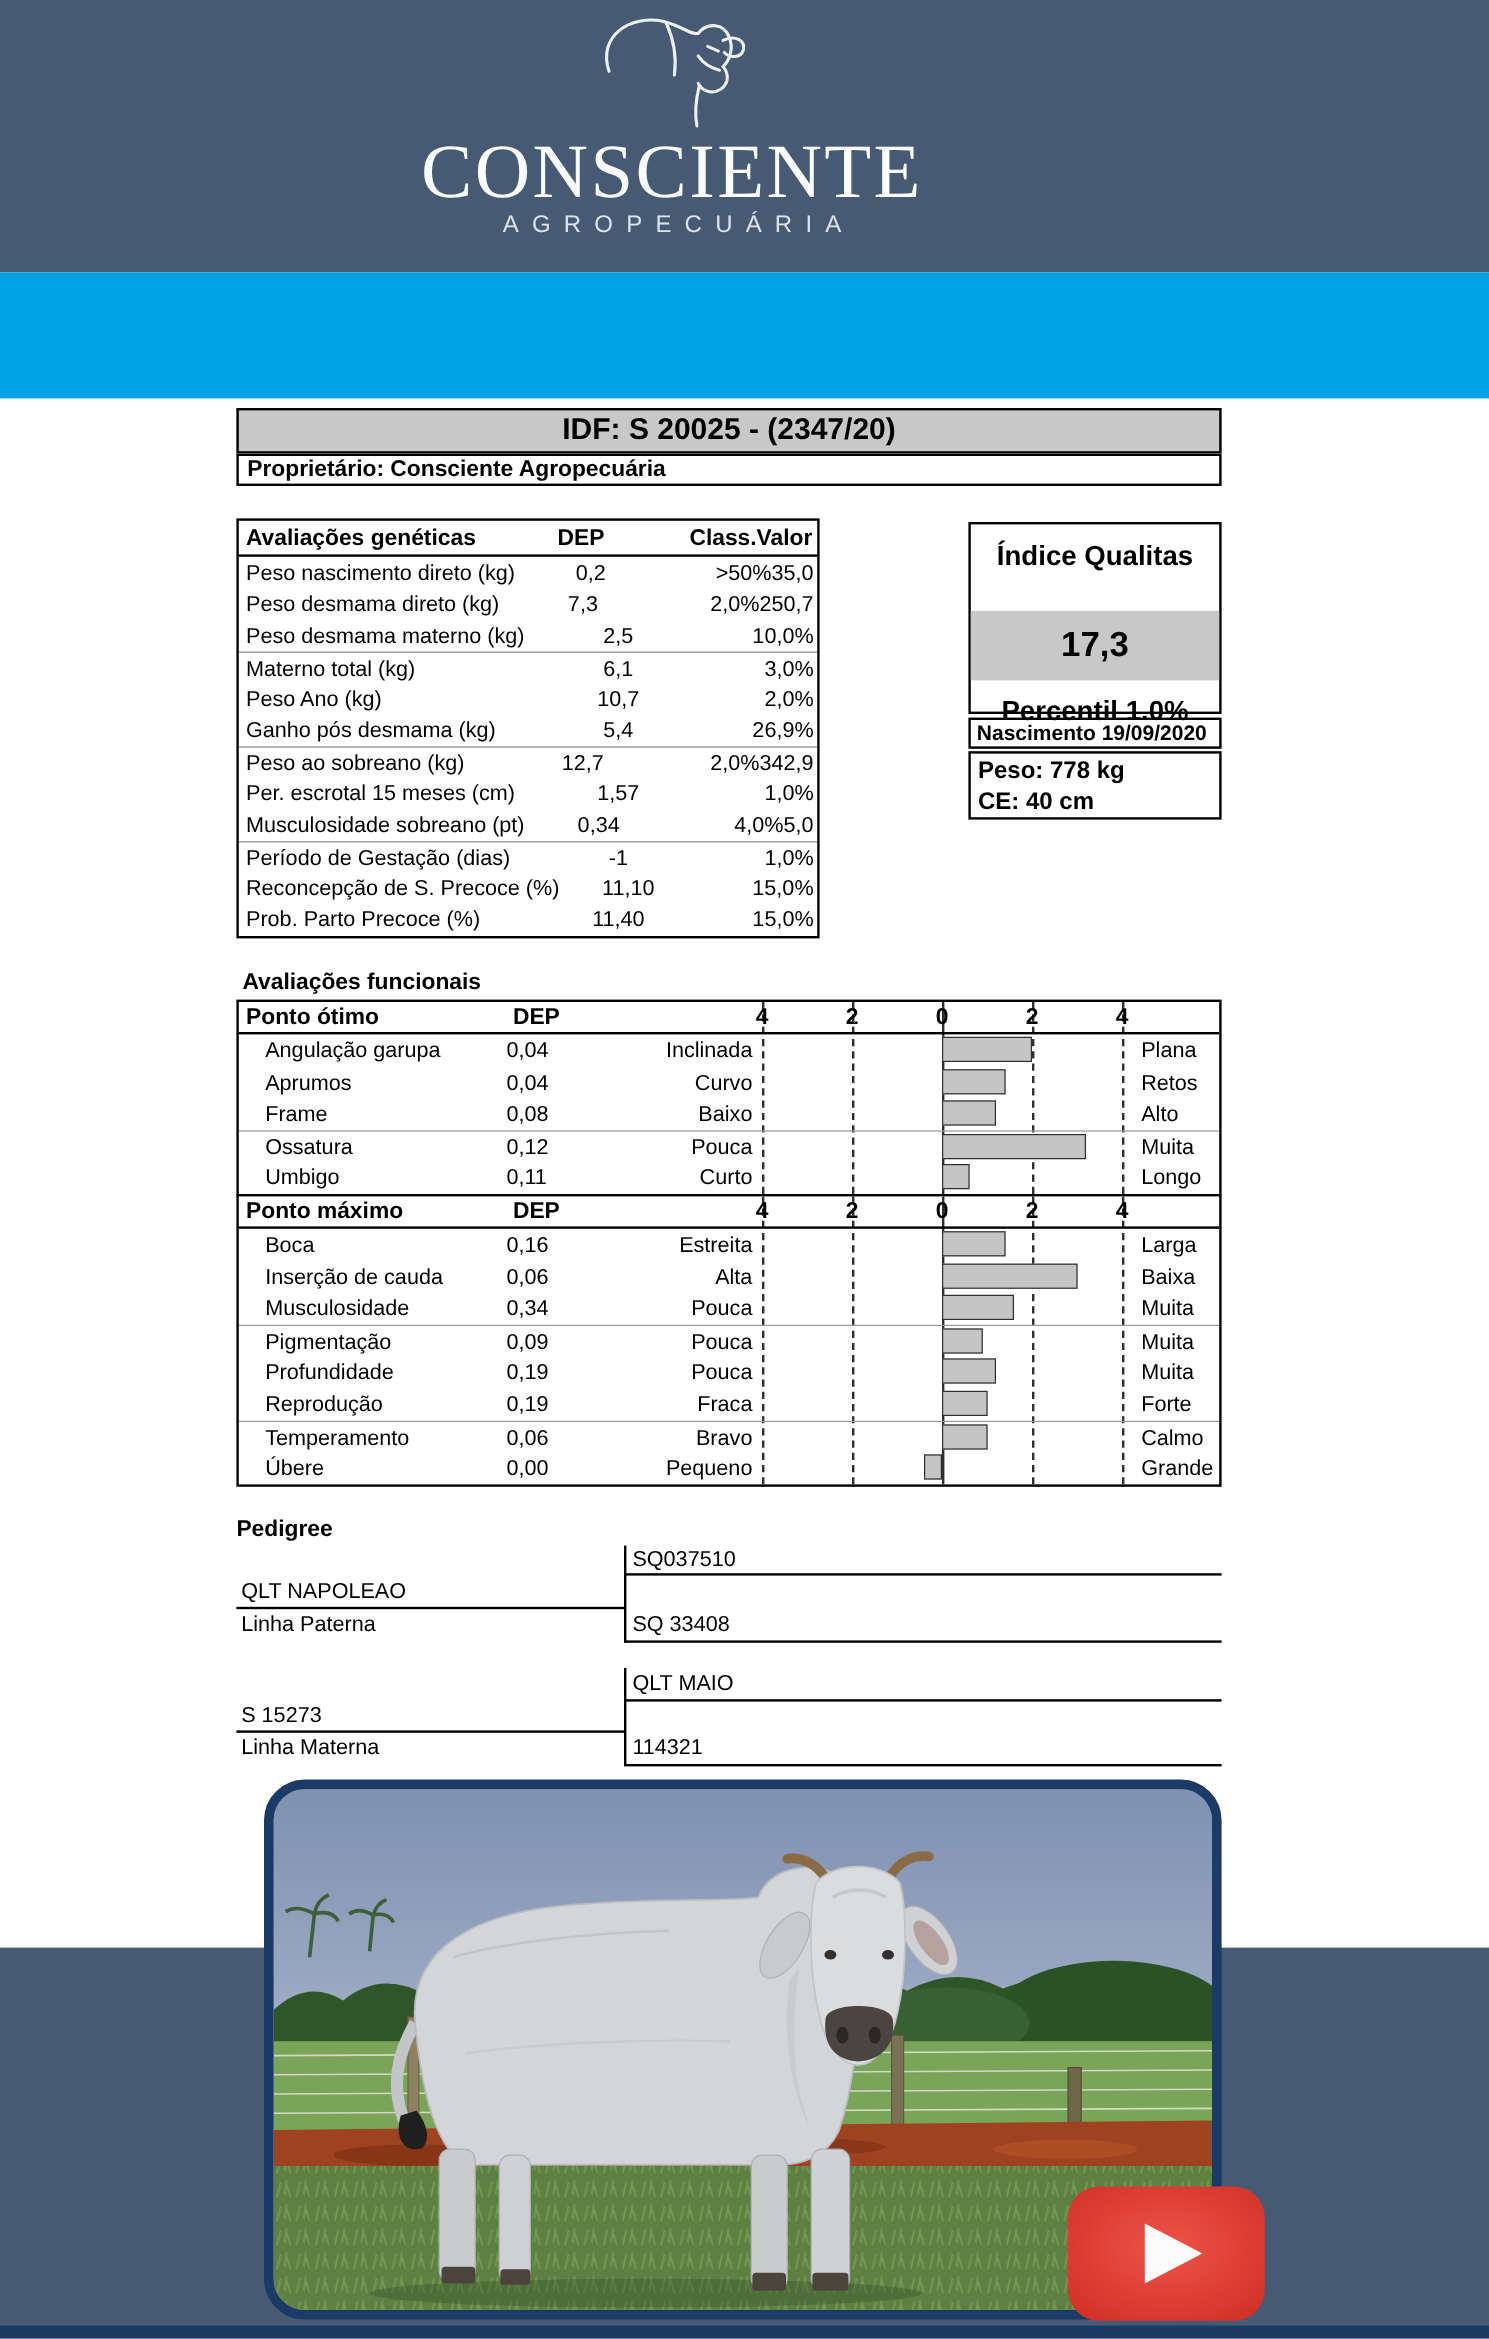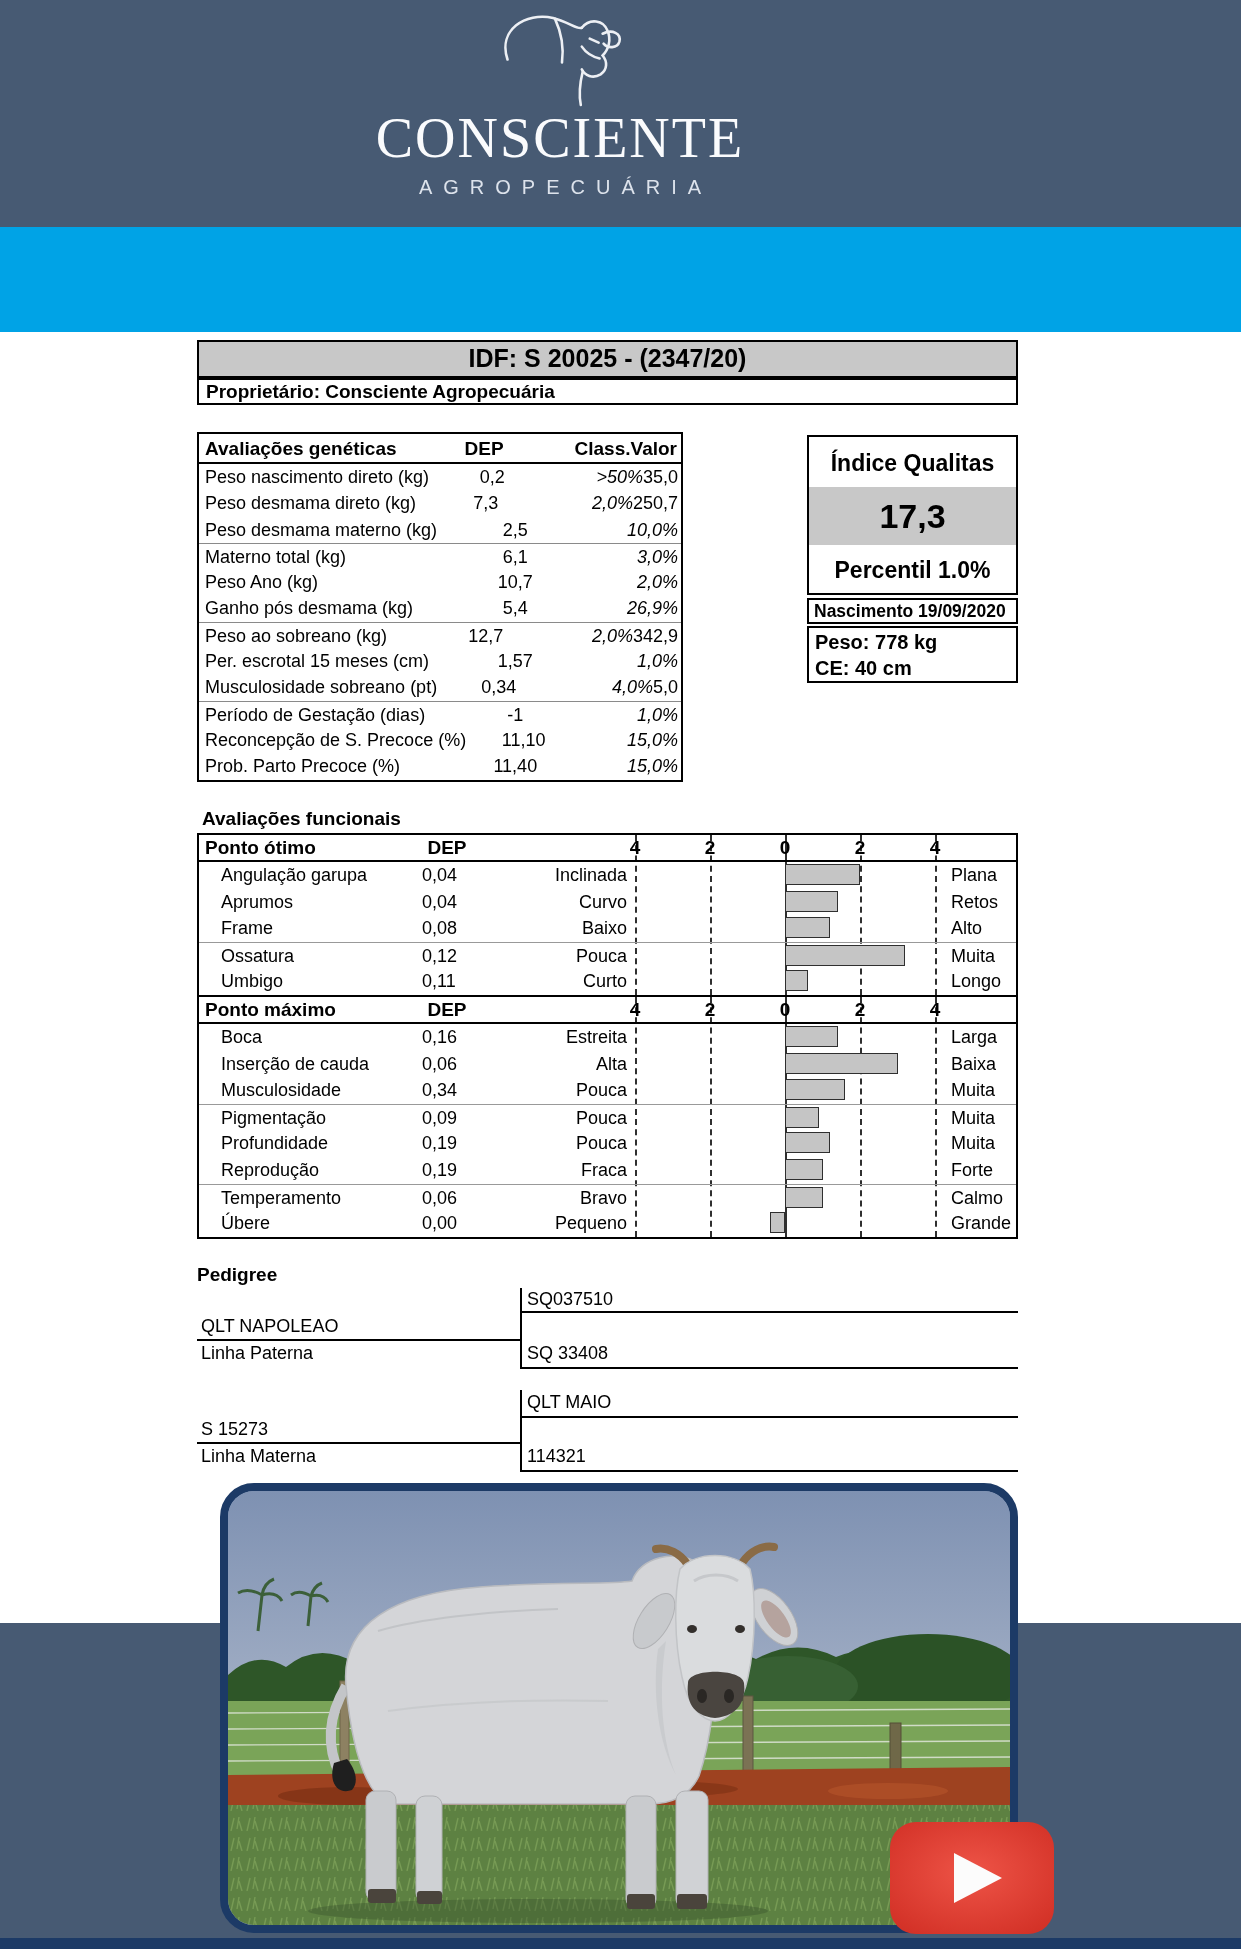--- a/index.html
+++ b/index.html
@@ -3,21 +3,21 @@
 <meta charset="utf-8">
 <style>
   html,body{margin:0;padding:0;background:#ffffff;}
   *{box-sizing:border-box;}
   .page{position:relative;width:1241px;height:1949px;background:#ffffff;overflow:hidden;
         font-family:"Liberation Sans",sans-serif;color:#000;}
   
   .top-band{position:absolute;left:0;top:0;width:1241px;height:227px;background:#475a73;}
   .logo-bull{position:absolute;left:495px;top:6px;width:130px;height:104px;}
   .brand-name{position:absolute;left:310px;top:106px;width:500px;text-align:center;
-        font-family:"Liberation Serif",serif;font-size:56px;font-weight:400;color:#fafbfd;letter-spacing:2px;}
+        font-family:"Liberation Serif",serif;font-size:64px;font-weight:400;color:#fafbfd;letter-spacing:2px;}
   .brand-sub{position:absolute;left:310px;top:176px;width:500px;text-align:center;
         font-size:20px;color:#dde3ec;letter-spacing:11px;text-indent:11px;}
   .blue-band{position:absolute;left:0;top:227px;width:1241px;height:105px;background:#00a3e6;}
   .lot-number{position:absolute;left:330px;top:230px;width:340px;text-align:center;
         font-size:94px;font-weight:bold;color:#fff;line-height:100px;}
   
   .idf-box{position:absolute;left:197px;top:340px;width:821px;height:38px;background:#c8c8c8;
         border:2px solid #000;text-align:center;font-size:25px;font-weight:bold;line-height:33px;}
   .prop-box{position:absolute;left:197px;top:378px;width:821px;height:27px;background:#fff;
         border:2px solid #000;font-size:19px;font-weight:bold;line-height:23px;padding-left:7px;}
@@ -25,26 +25,26 @@
   .gen-table{position:absolute;left:197px;top:432px;width:486px;border:2px solid #000;background:#fff;}
   .gen-head{display:flex;height:30px;line-height:29px;border-bottom:2px solid #000;font-weight:bold;}
   .gh-title{width:270px;padding-left:6px;font-size:19px;}
   .gh-dep{width:128px;text-align:center;font-size:19px;}
   .gh-class{width:108px;text-align:right;font-size:19px;}
   .gh-valor{flex:1;text-align:right;padding-right:4px;font-size:19px;}
   .gen-row{display:flex;height:26.3px;line-height:26.3px;font-size:18px;}
   .gen-row.sep{border-top:1px solid #8a8a8a;}
   .g-label{width:270px;padding-left:6px;white-space:nowrap;}
   .g-dep{width:128px;text-align:center;}
-  .g-class{width:108px;text-align:right;font-style:italic;}
+  .g-class{width:108px;text-align:right;}
   .g-valor{flex:1;text-align:center;padding-right:3px;}
   
   .qualitas-box{position:absolute;left:807px;top:435px;width:211px;height:160px;border:2px solid #000;}
   .q-title{height:50px;line-height:52px;text-align:center;font-size:23px;font-weight:bold;}
-  .q-value{height:58px;line-height:58px;text-align:center;font-size:34px;font-weight:bold;background:#c8c8c8;}
+  .q-value{height:58px;line-height:58px;text-align:center;font-size:29px;font-weight:bold;background:#c8c8c8;margin-top:22px;}
   .q-perc{height:48px;line-height:50px;text-align:center;font-size:23px;font-weight:bold;}
   .nasc-box{position:absolute;left:807px;top:598px;width:211px;height:26px;border:2px solid #000;
         font-size:17.5px;font-weight:bold;line-height:22px;padding-left:5px;}
   .peso-box{position:absolute;left:807px;top:626px;width:211px;height:57px;border:2px solid #000;
         font-size:20px;font-weight:bold;line-height:26px;padding-left:6px;padding-top:1px;}
   
   .func-title{position:absolute;left:202px;top:808px;font-size:19px;font-weight:bold;}
   .f-group{position:absolute;left:197px;width:821px;border:2px solid #000;background:#fff;}
   .f-group.optimal{top:833px;}
   .f-group.maximum{top:995px;}

